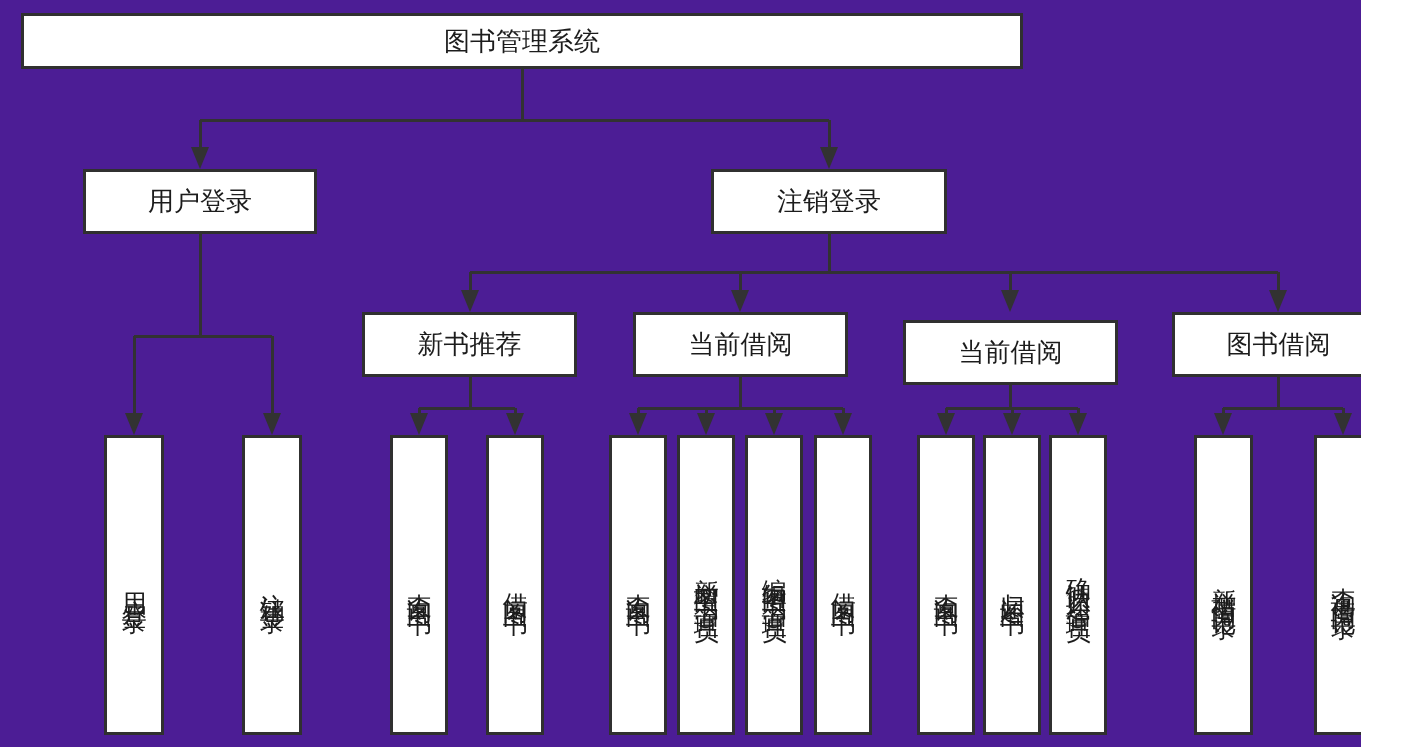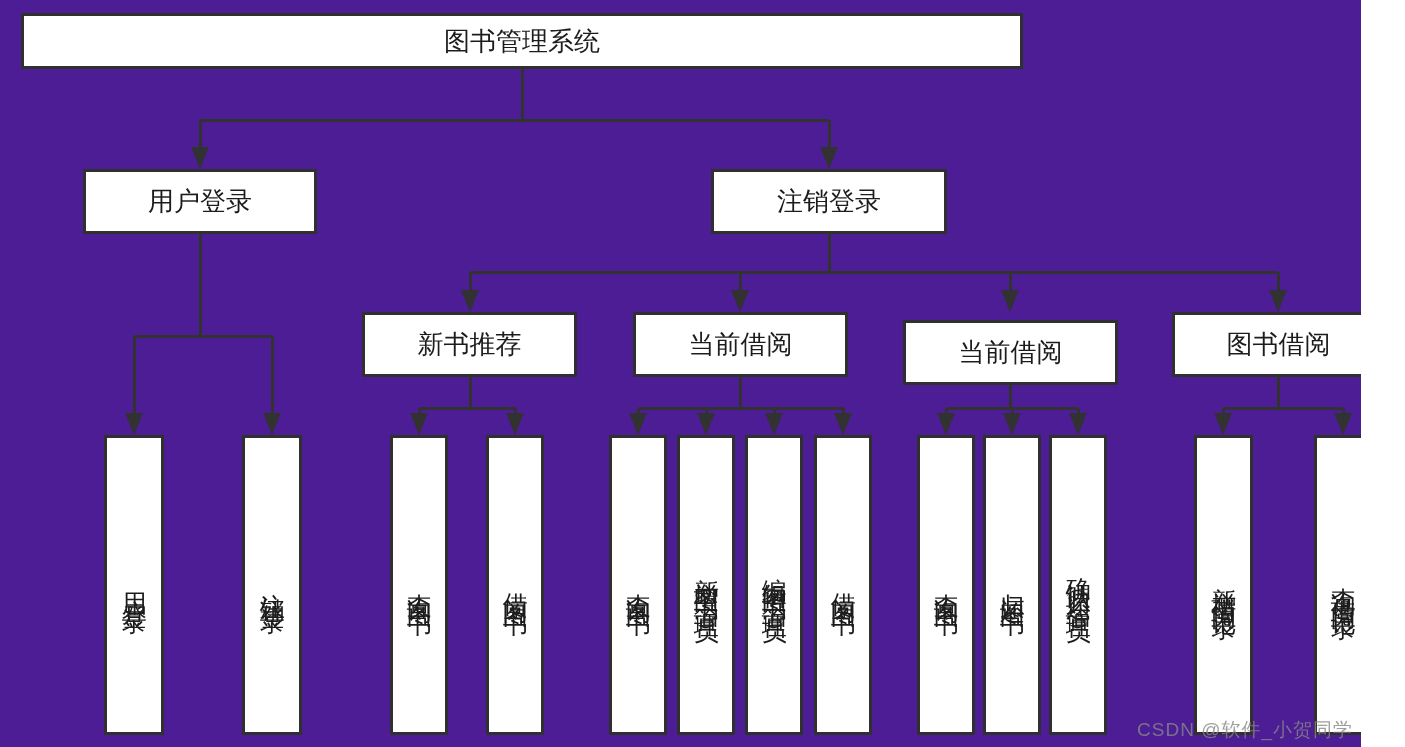--- a/index.html
+++ b/index.html
@@ -137,14 +137,13 @@
     <span class="lbl v">确认归还（管理员）</span>
   </div>
 
   <div class="box vbox v12">
     <span class="lbl v">新增借阅记录</span>
   </div>
   <div class="box vbox v13">
     <span class="lbl v">查询借阅记录</span>
   </div>
 
-  <div class="watermark">CSDN @软件_小贺同学</div>
 </div>
 
 </body></html>

